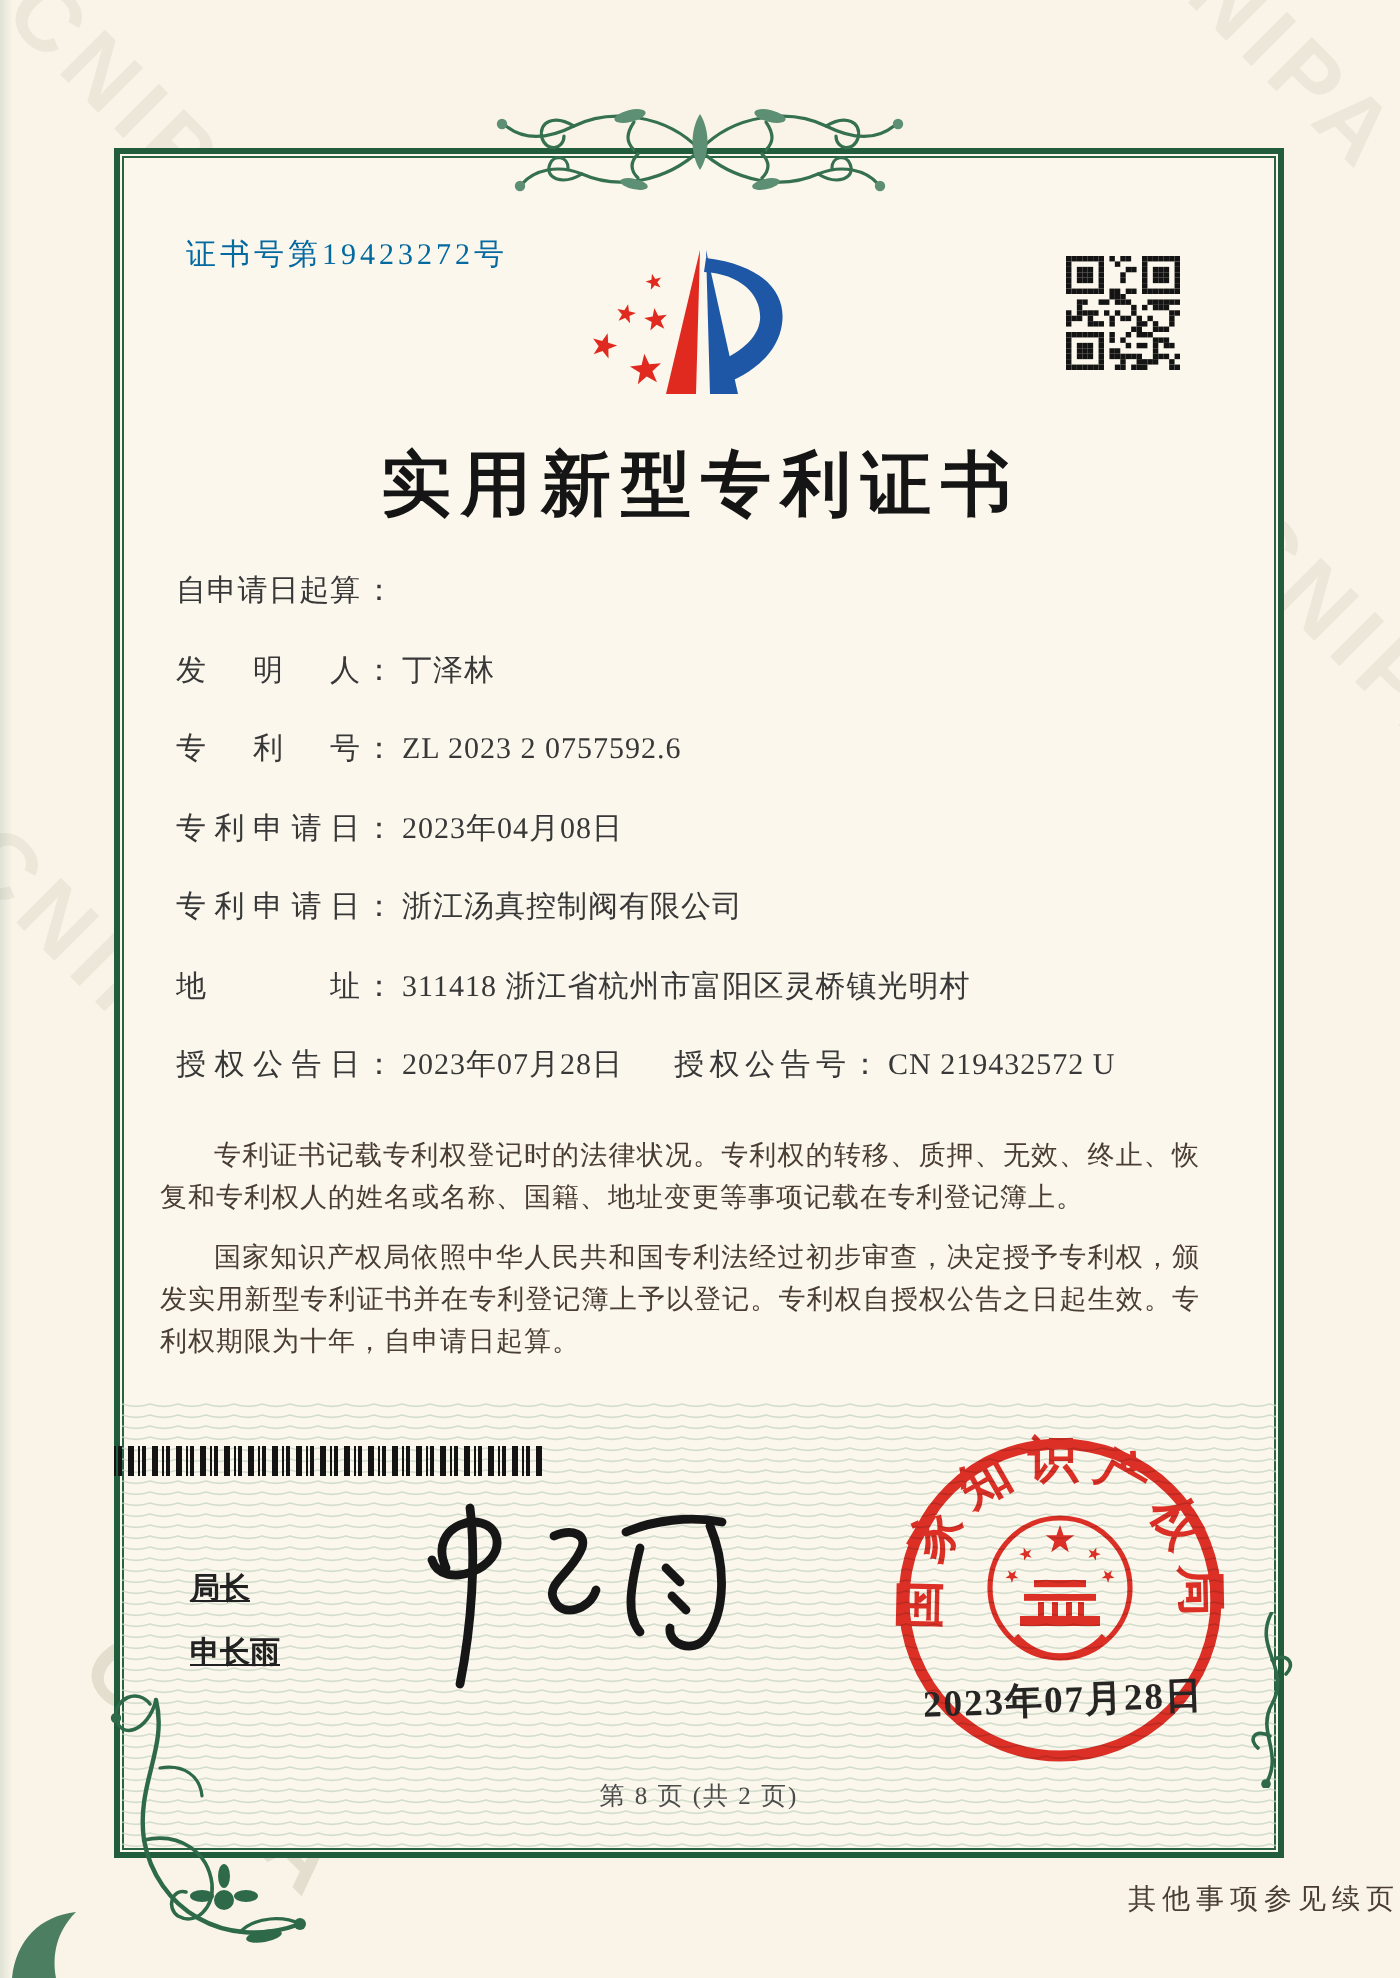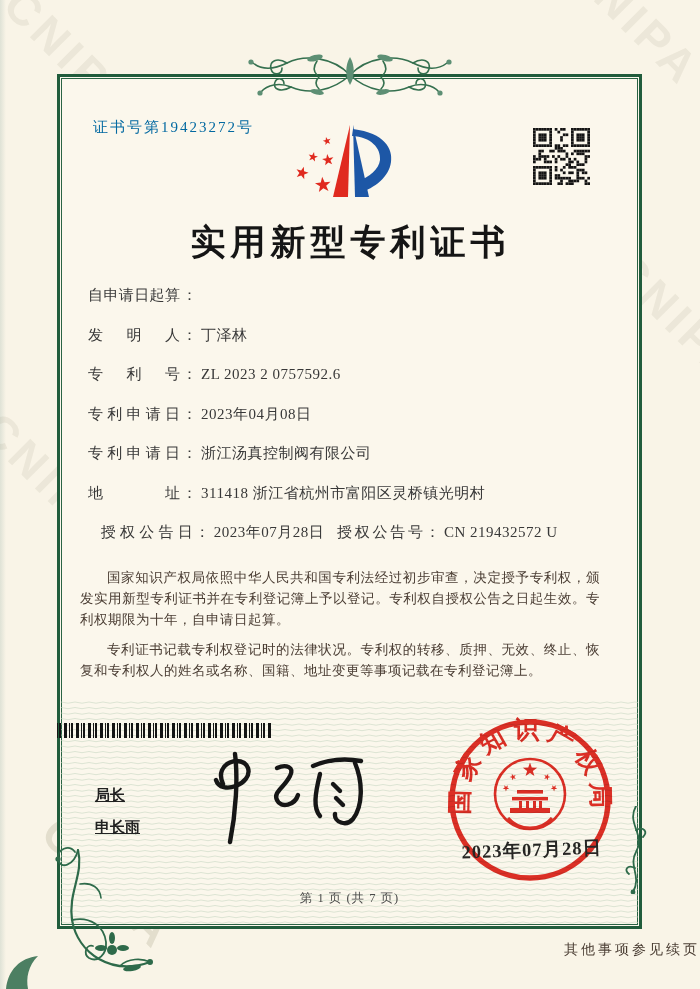--- a/index.html
+++ b/index.html
@@ -25,21 +25,21 @@
   
   .title{left:58px;top:219px;width:585px;text-align:center;font-size:35px;
     font-weight:700;letter-spacing:5px;color:#151515;}
   
   .fields{left:88px;top:286px;width:530px;font-size:15px;color:#383838;}
   .frow{display:flex;align-items:baseline;height:39.5px;}
   .fgroup{display:flex;align-items:baseline;}
   .flabel{display:inline-block;width:92px;text-align:justify;text-align-last:justify;letter-spacing:0;}
   .fcolon{margin:0 4px 0 2px;}
   .fvalue{letter-spacing:.5px;}
-  .grantrow .fgroup:first-child{width:249px;justify-content:center;}
+  .grantrow .fgroup:first-child{width:249px;}
   .grantrow .flabel2{display:inline-block;width:86px;text-align:justify;text-align-last:justify;}
   
   .paras{left:80px;top:567px;width:520px;font-size:13.5px;line-height:21px;
     color:#4a3d33;text-align:justify;}
   .paras p{margin:0 0 9px 0;text-indent:2em;letter-spacing:.5px;}
   
   .officer{left:95px;top:779px;font-family:"Liberation Sans","DejaVu Sans",sans-serif;
     font-weight:700;font-size:15px;color:#222;line-height:32px;text-decoration:underline;}
   
   .pageinfo{left:57px;top:890px;width:585px;text-align:center;font-size:12.5px;color:#4a4a4a;letter-spacing:1px;}
@@ -440,22 +440,22 @@
       </span>
       <span class="fgroup">
         <span class="flabel2">授权公告号</span>
           <span class="fcolon">：</span>
           <span class="fvalue">CN 219432572 U</span>
       </span>
     </div>
   </div>
 
   <div class="layer paras">
+    <p>专利证书记载专利权登记时的法律状况。专利权的转移、质押、无效、终止、恢复和专利权人的姓名或名称、国籍、地址变更等事项记载在专利登记簿上。</p>
     <p>国家知识产权局依照中华人民共和国专利法经过初步审查，决定授予专利权，颁发实用新型专利证书并在专利登记簿上予以登记。专利权自授权公告之日起生效。专利权期限为十年，自申请日起算。</p>
-    <p>专利证书记载专利权登记时的法律状况。专利权的转移、质押、无效、终止、恢复和专利权人的姓名或名称、国籍、地址变更等事项记载在专利登记簿上。</p>
   </div>
 
   <svg class="layer" style="left:57px;top:723px" width="215" height="15" id="barcode">
       <rect x="0" y="0" width="1" height="15" fill="#141414"></rect>
       <rect x="2" y="0" width="2" height="15" fill="#141414"></rect>
       <rect x="7" y="0" width="3" height="15" fill="#141414"></rect>
       <rect x="12" y="0" width="1" height="15" fill="#141414"></rect>
       <rect x="14" y="0" width="2" height="15" fill="#141414"></rect>
       <rect x="19" y="0" width="3" height="15" fill="#141414"></rect>
       <rect x="24" y="0" width="1" height="15" fill="#141414"></rect>
@@ -544,16 +544,16 @@
       <rect x="-11" y="7" width="3" height="7"></rect>
       <rect x="-4" y="7" width="3" height="7"></rect>
       <rect x="3" y="7" width="3" height="7"></rect>
       <rect x="9" y="7" width="3" height="7"></rect>
       <rect x="-20" y="14" width="40" height="5"></rect>
       <path d="M-22,24 A29,29 0 0 0 22,24" fill="none" stroke="#df241c" stroke-width="3"></path>
     </g>
     <text x="0" y="56" text-anchor="middle" font-size="18.5" font-weight="700" fill="#1b1b1b" letter-spacing="1" transform="rotate(-2)" font-family="Liberation Serif, DejaVu Serif, serif">2023年07月28日</text>
   </svg>
 
-  <div class="layer pageinfo">第 1 页 (共 7 页)</div>
+  <div class="layer pageinfo">第 8 页 (共 2 页)</div>
   <div class="layer note">其他事项参见续页</div>
 
 </div>
 
 </body></html>

